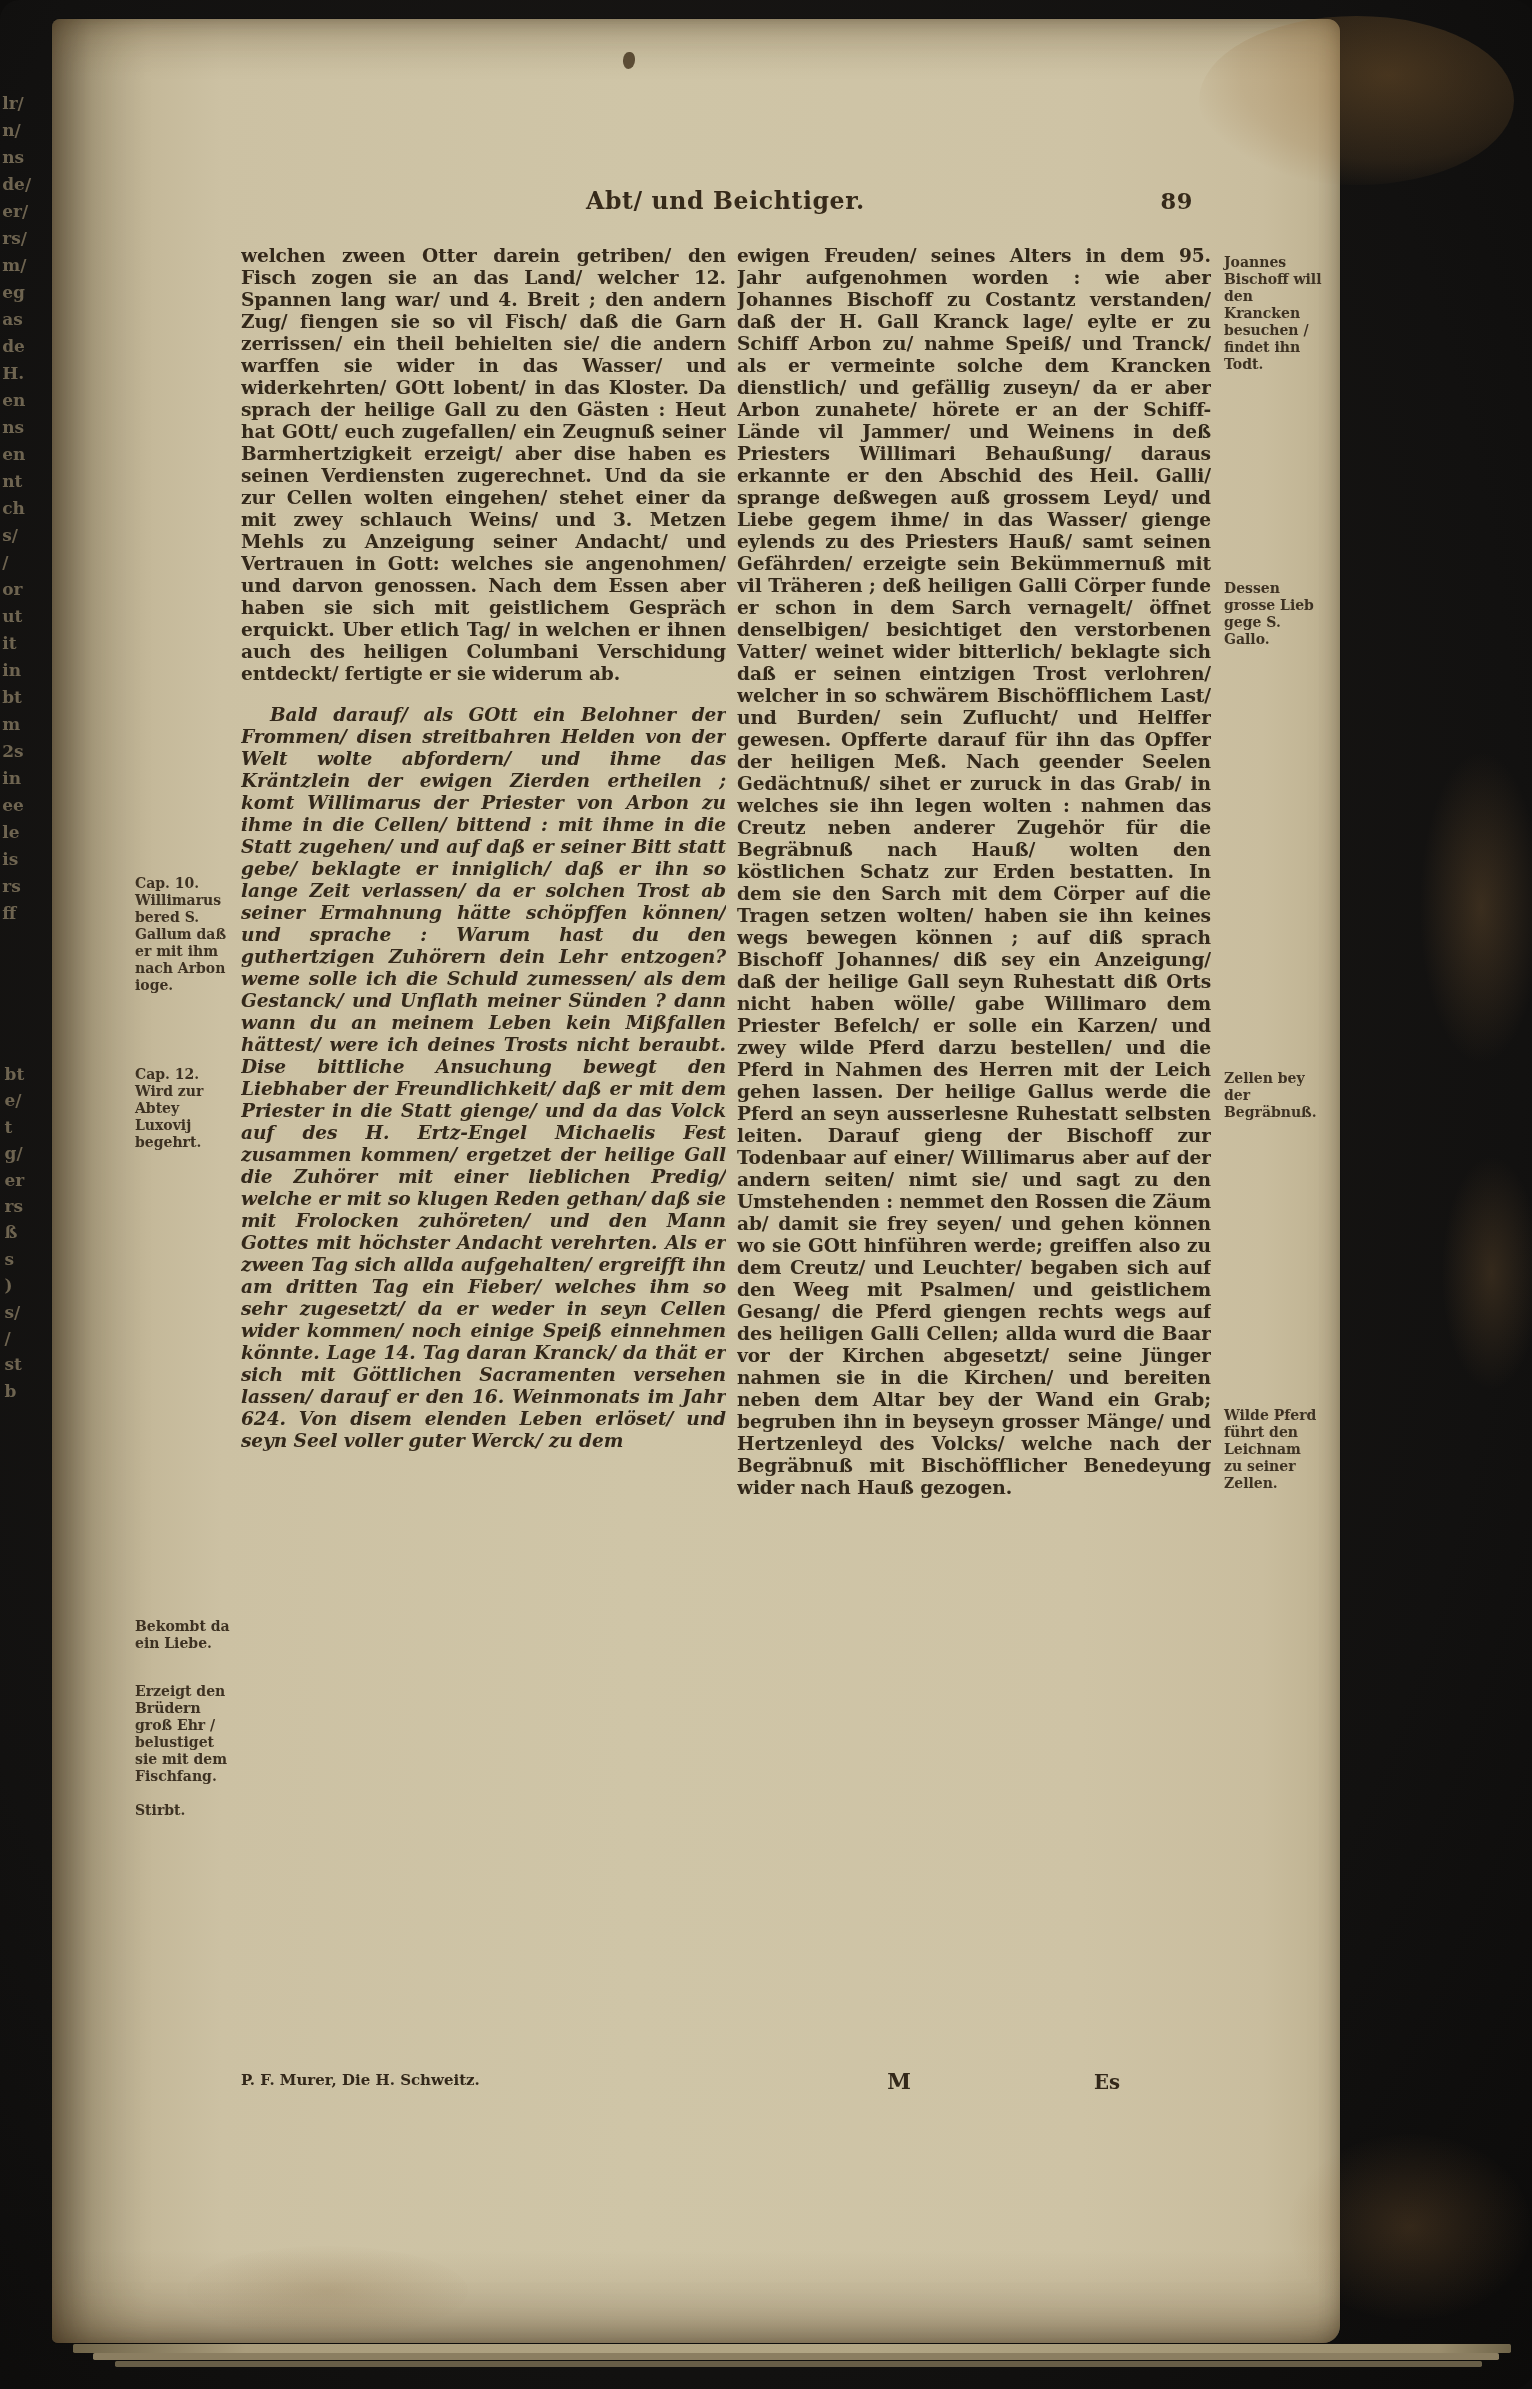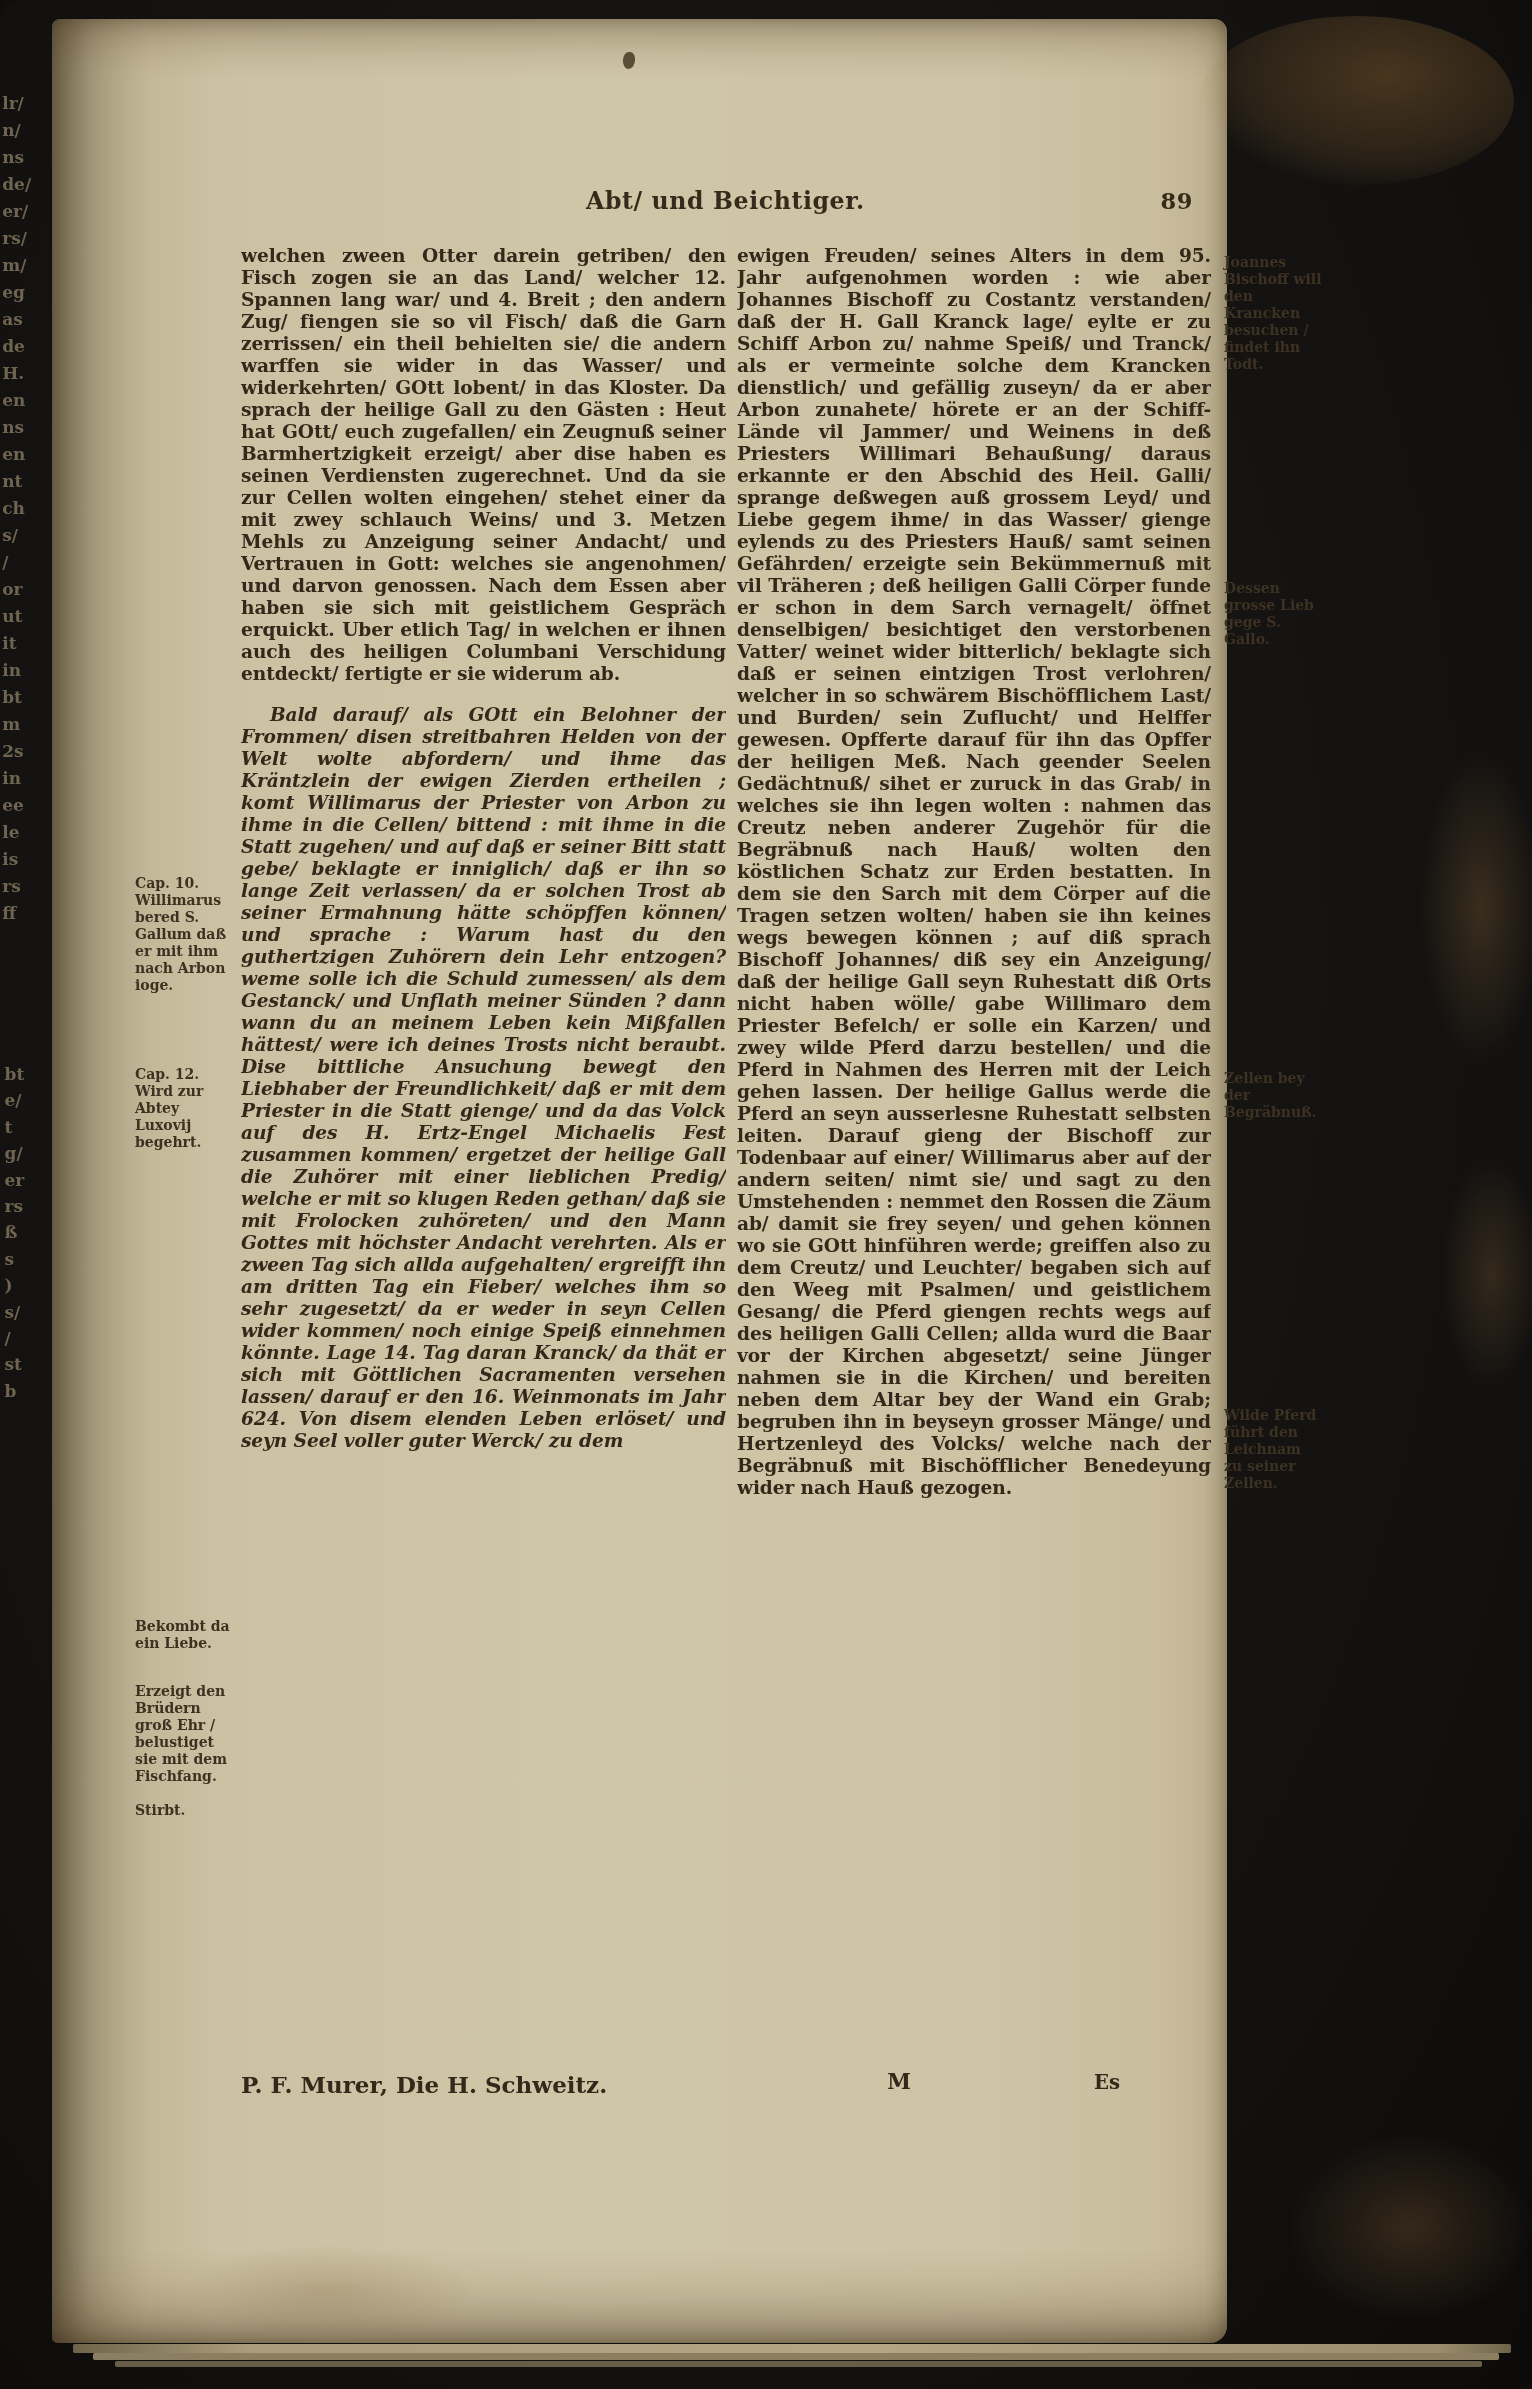--- a/index.html
+++ b/index.html
@@ -15,21 +15,21 @@
   
   .spine-frag{
     position:absolute;color:#6e6450;white-space:pre-line;
     font-size:17px;font-weight:700;text-align:left;
   }
   .frag-upper{left:2.2px;top:90px;line-height:27px;width:48px;}
   .frag-lower{left:4.5px;top:1061px;line-height:26.4px;width:48px;}
 
   
   .paper{
-    position:absolute;left:52px;top:19px;width:1175px;height:2324px;
+    position:absolute;left:52px;top:19px;width:1288px;height:2324px;
     border-radius:7.9px 12.4px 17px 5.6px;
     background:
       linear-gradient(180deg, rgba(120,95,55,.18) 0%, rgba(120,95,55,0) 2.5%, rgba(120,95,55,0) 96%, rgba(110,85,50,.25) 100%),
       linear-gradient(90deg,#8f8267 0px,#b0a485 39px,#c4b899 96px,#ccc1a3 169px,#cfc5a7 45%,#cec3a5 80%,#c9bd9e 94%,#bdb08f 100%);
     box-shadow:
       inset 39px 0 73px -28px rgba(45,32,14,.5),
       inset -5.6px 0 22.5px -9px rgba(45,32,14,.4),
       inset 0 17px 39px -22.5px rgba(45,32,14,.35),
       inset 0 -28px 51px -28px rgba(45,32,14,.5),
       0 0 1.1px #000;
@@ -66,21 +66,21 @@
 
   .mnote{
     position:absolute;font-size:14px;line-height:17px;font-weight:700;
     color:#3d3122;text-align:left;
   }
   .mnote-l{left:83px;width:100px;}
   .mnote-r{left:1172px;width:98px;}
   .mn-l1{top:856px;} .mn-l2{top:1047px;} .mn-l3{top:1599px;} .mn-l4{top:1664px;} .mn-l5{top:1783px;}
   .mn-r1{top:235px;} .mn-r2{top:561px;} .mn-r3{top:1051px;} .mn-r4{top:1388px;}
 
-  .footer-signature{position:absolute;left:189px;top:2052px;font-size:23px;font-weight:700;color:#33281a;}
+  .footer-signature{position:absolute;left:189px;top:2052px;font-size:15px;font-weight:700;color:#33281a;}
   .gathering-mark{position:absolute;left:816px;top:2050px;width:62px;text-align:center;font-size:21.4px;font-weight:700;color:#33281a;}
   .catchword{position:absolute;left:1012px;top:2052px;width:56px;text-align:right;font-size:19.7px;font-weight:700;color:#33281a;}
 
   
   .edge{position:absolute;}
   .edge-1{left:73px;top:2344px;width:1438px;height:9px;border-radius:1.7px;
     background:linear-gradient(90deg,#6f6449,#a99c7c 12%,#b2a685 55%,#9a8d6d 95%,#6f6449);}
   .edge-2{left:93px;top:2353px;width:1406px;height:7.3px;background:#8b7e61;border-radius:1.7px;}
   .edge-3{left:115px;top:2361px;width:1367px;height:6.2px;background:#685e47;border-radius:1.7px;}
 </style>

